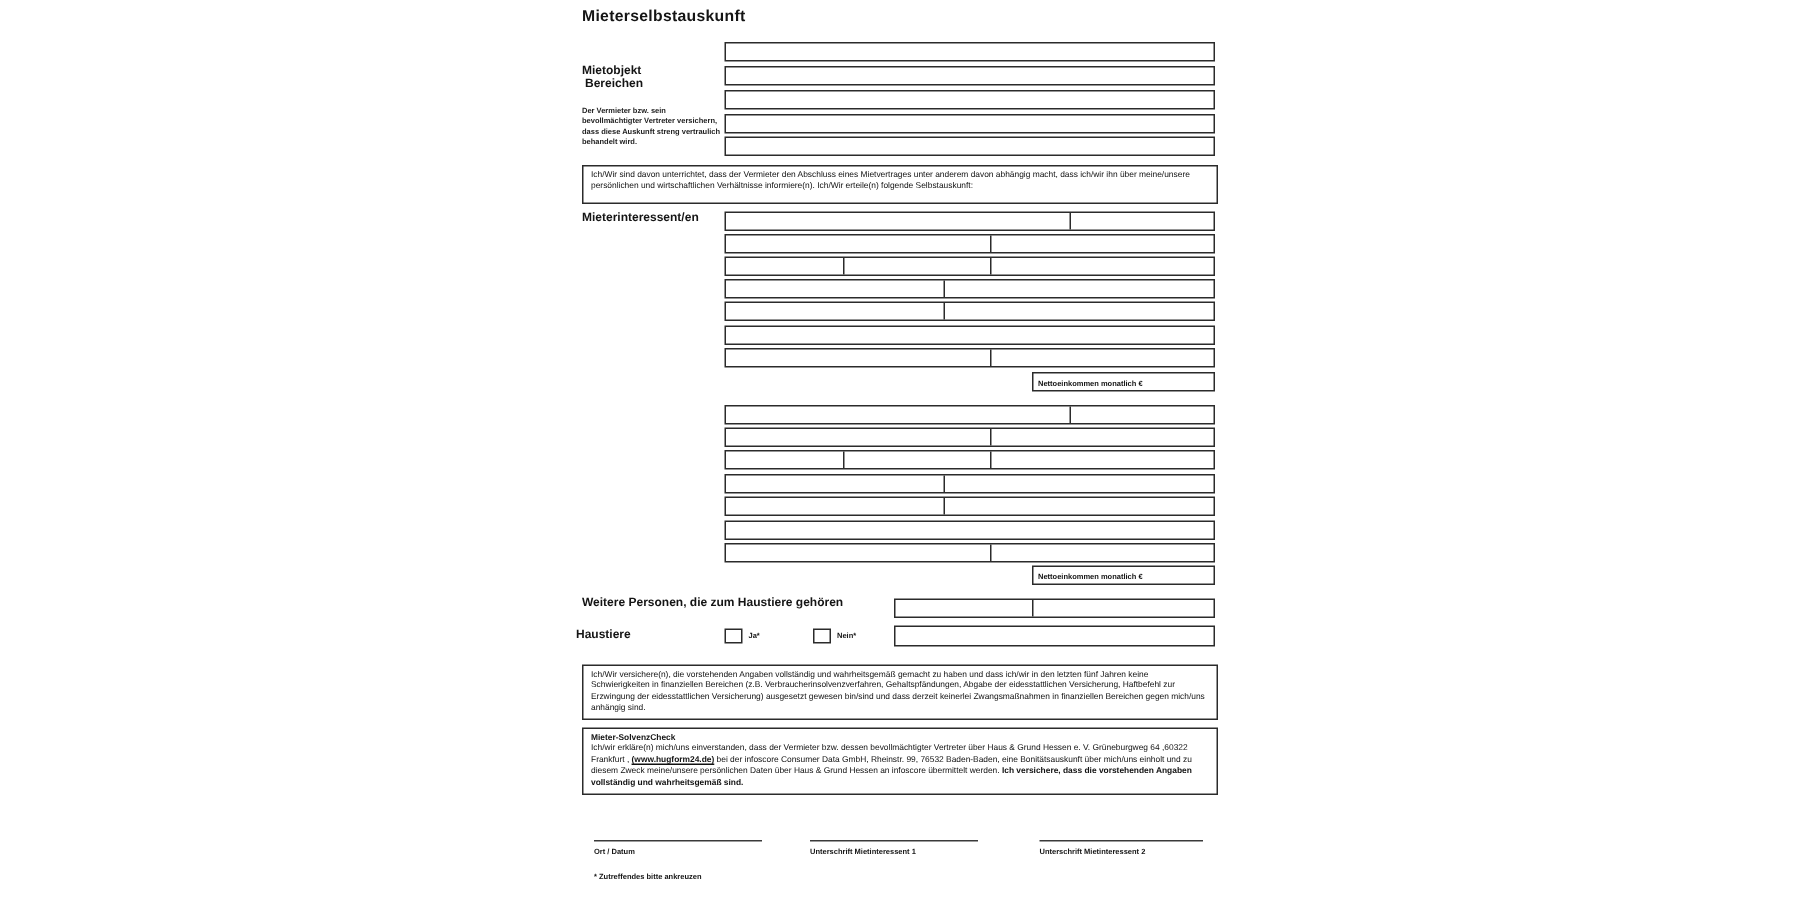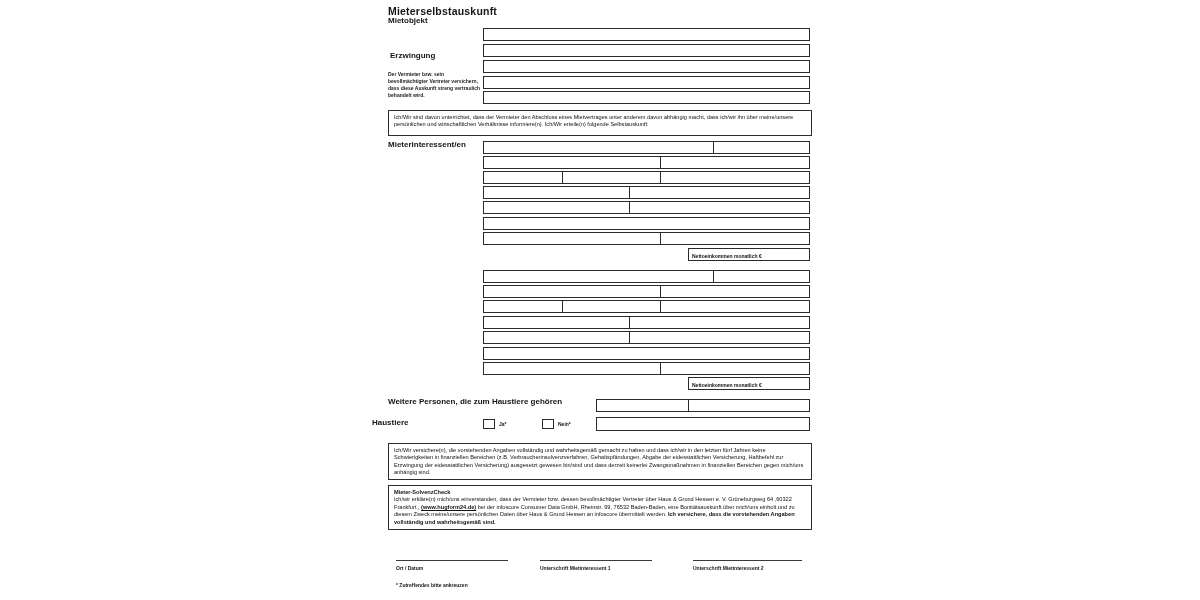--- a/index.html
+++ b/index.html
@@ -34,29 +34,29 @@
   .link{font-weight:bold;text-decoration:underline;color:#111;}
   .solv-head{font-weight:bold;}
 </style>
 </head>
 <body>
 
 <div class="page">
 
   <div class="title">Mieterselbstauskunft</div>
 
-  <div class="sec-label" style="left:388px;top:16px;">Mietobjekt</div>
+  <div class="sec-label" style="left:388px;top:42px;">Mietobjekt</div>
   <div class="row" style="top:28px;">
     <div class="cell c100"></div>
   </div>
   <div class="row" style="top:44px;">
     <div class="cell c100"></div>
   </div>
 
-  <div class="sec-label" style="left:390px;top:51px;">Erzwingung</div>
+  <div class="sec-label" style="left:390px;top:51px;">Bereichen</div>
   <div class="side-note">Der Vermieter bzw. sein bevollmächtigter Vertreter versichern, dass diese Auskunft streng vertraulich behandelt wird.</div>
   <div class="row" style="top:60px;">
     <div class="cell c100"></div>
   </div>
   <div class="row" style="top:76px;">
     <div class="cell c100"></div>
   </div>
   <div class="row" style="top:91px;">
     <div class="cell c100"></div>
   </div>
@@ -130,21 +130,21 @@
   <div class="netbox" style="top:377px;">
     <span class="flabel">Nettoeinkommen monatlich €</span>
   </div>
 
   <div class="sec-label" style="left:388px;top:397px;">Weitere Personen, die zum Haustiere gehören</div>
   <div class="smallrow" style="top:399px;height:13px;">
     <div class="cell cW1"></div>
     <div class="cell cW2"></div>
   </div>
 
-  <div class="sec-label" style="left:372px;top:418px;">Haustiere</div>
+  <div class="sec-label" style="left:384px;top:418px;">Haustiere</div>
   <span class="checkbox" style="left:483px;top:419px;"></span>
   <span class="cb-label" style="left:499px;top:421px;">Ja*</span>
   <span class="checkbox" style="left:542px;top:419px;"></span>
   <span class="cb-label" style="left:558px;top:421px;">Nein*</span>
   <div class="smallrow" style="top:417px;height:14px;">
     <div class="cell c100"></div>
   </div>
 
   <div class="textbox" style="top:443px;height:37px;">
     <span>Ich/Wir versichere(n), die vorstehenden Angaben vollständig und wahrheitsgemäß gemacht zu haben und dass ich/wir in den letzten fünf Jahren keine Schwierigkeiten in finanziellen Bereichen (z.B. Verbraucherinsolvenzverfahren, Gehaltspfändungen, Abgabe der eidesstattlichen Versicherung, Haftbefehl zur Erzwingung der eidesstattlichen Versicherung) ausgesetzt gewesen bin/sind und dass derzeit keinerlei Zwangsmaßnahmen in finanziellen Bereichen gegen mich/uns anhängig sind.</span>

